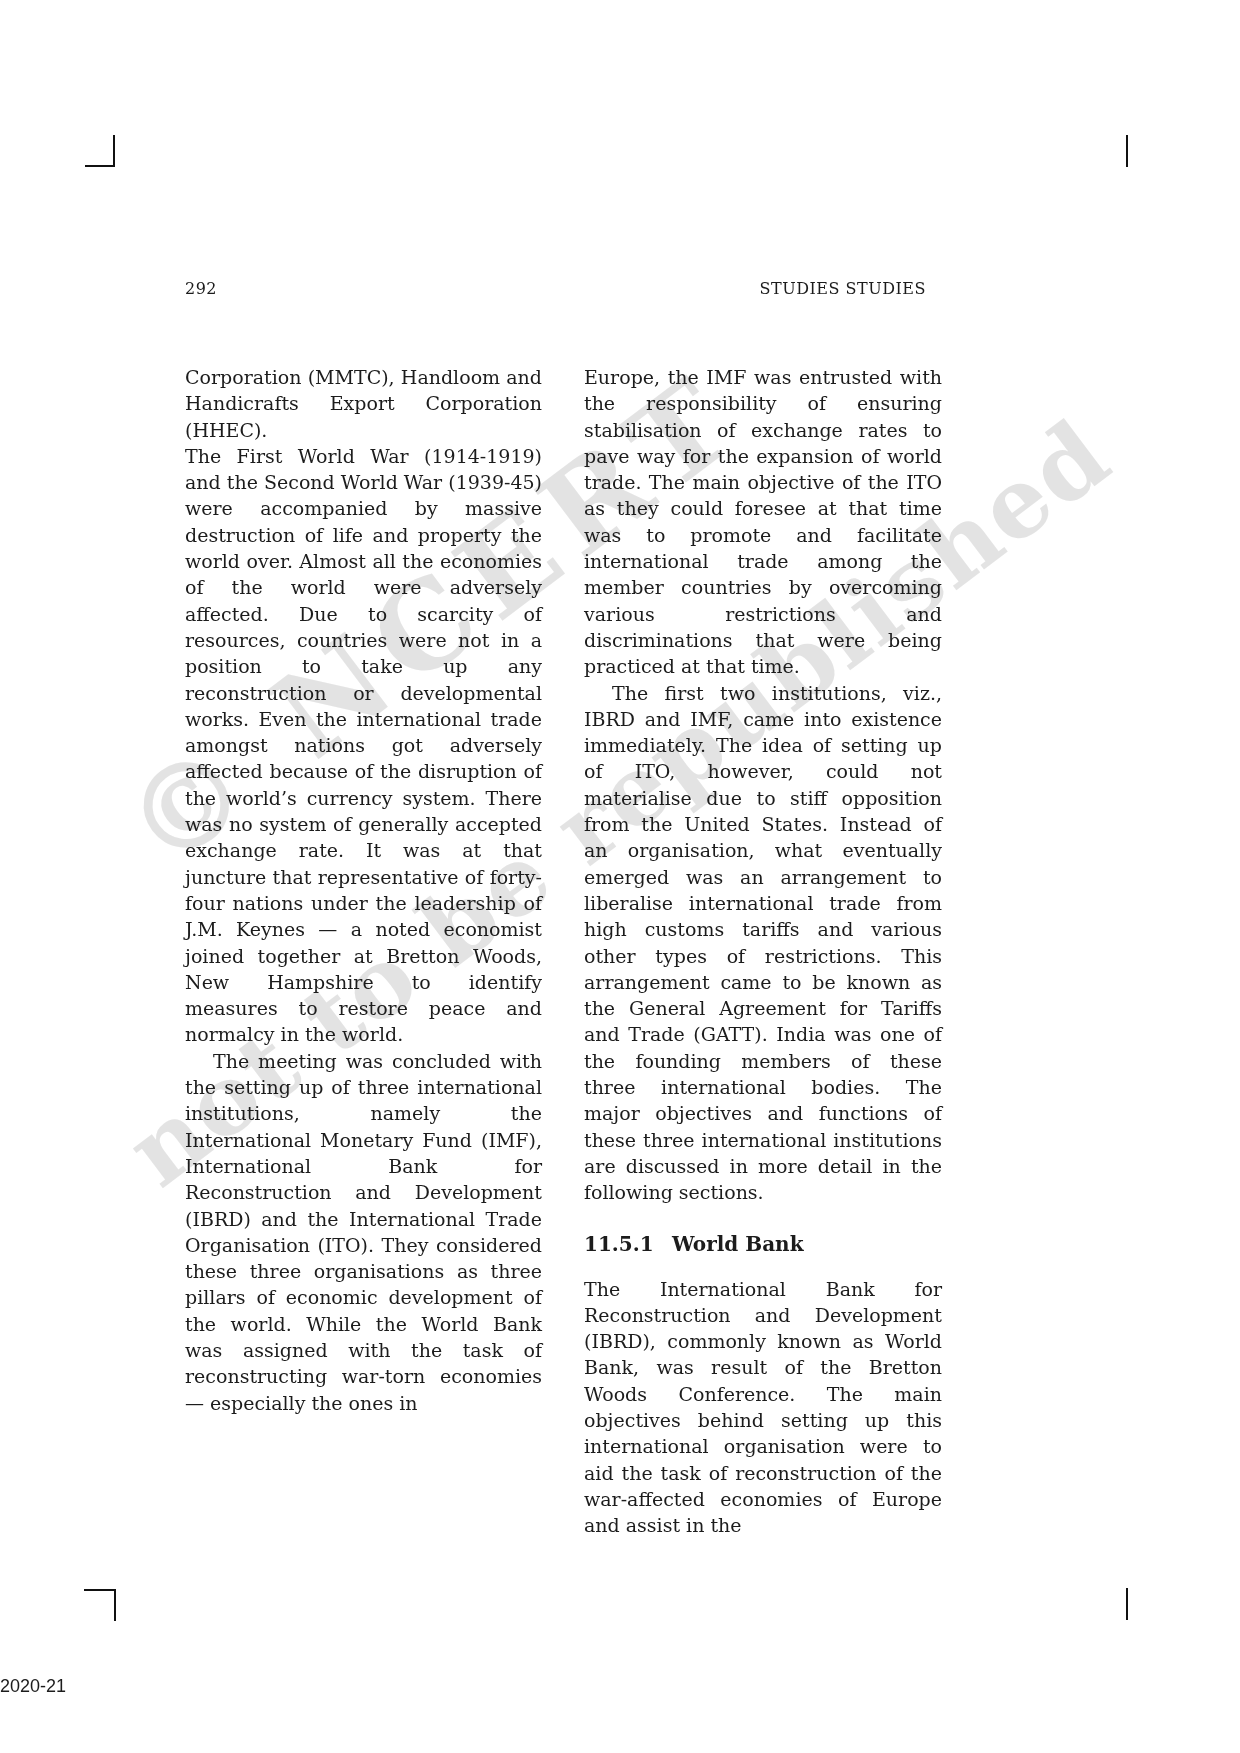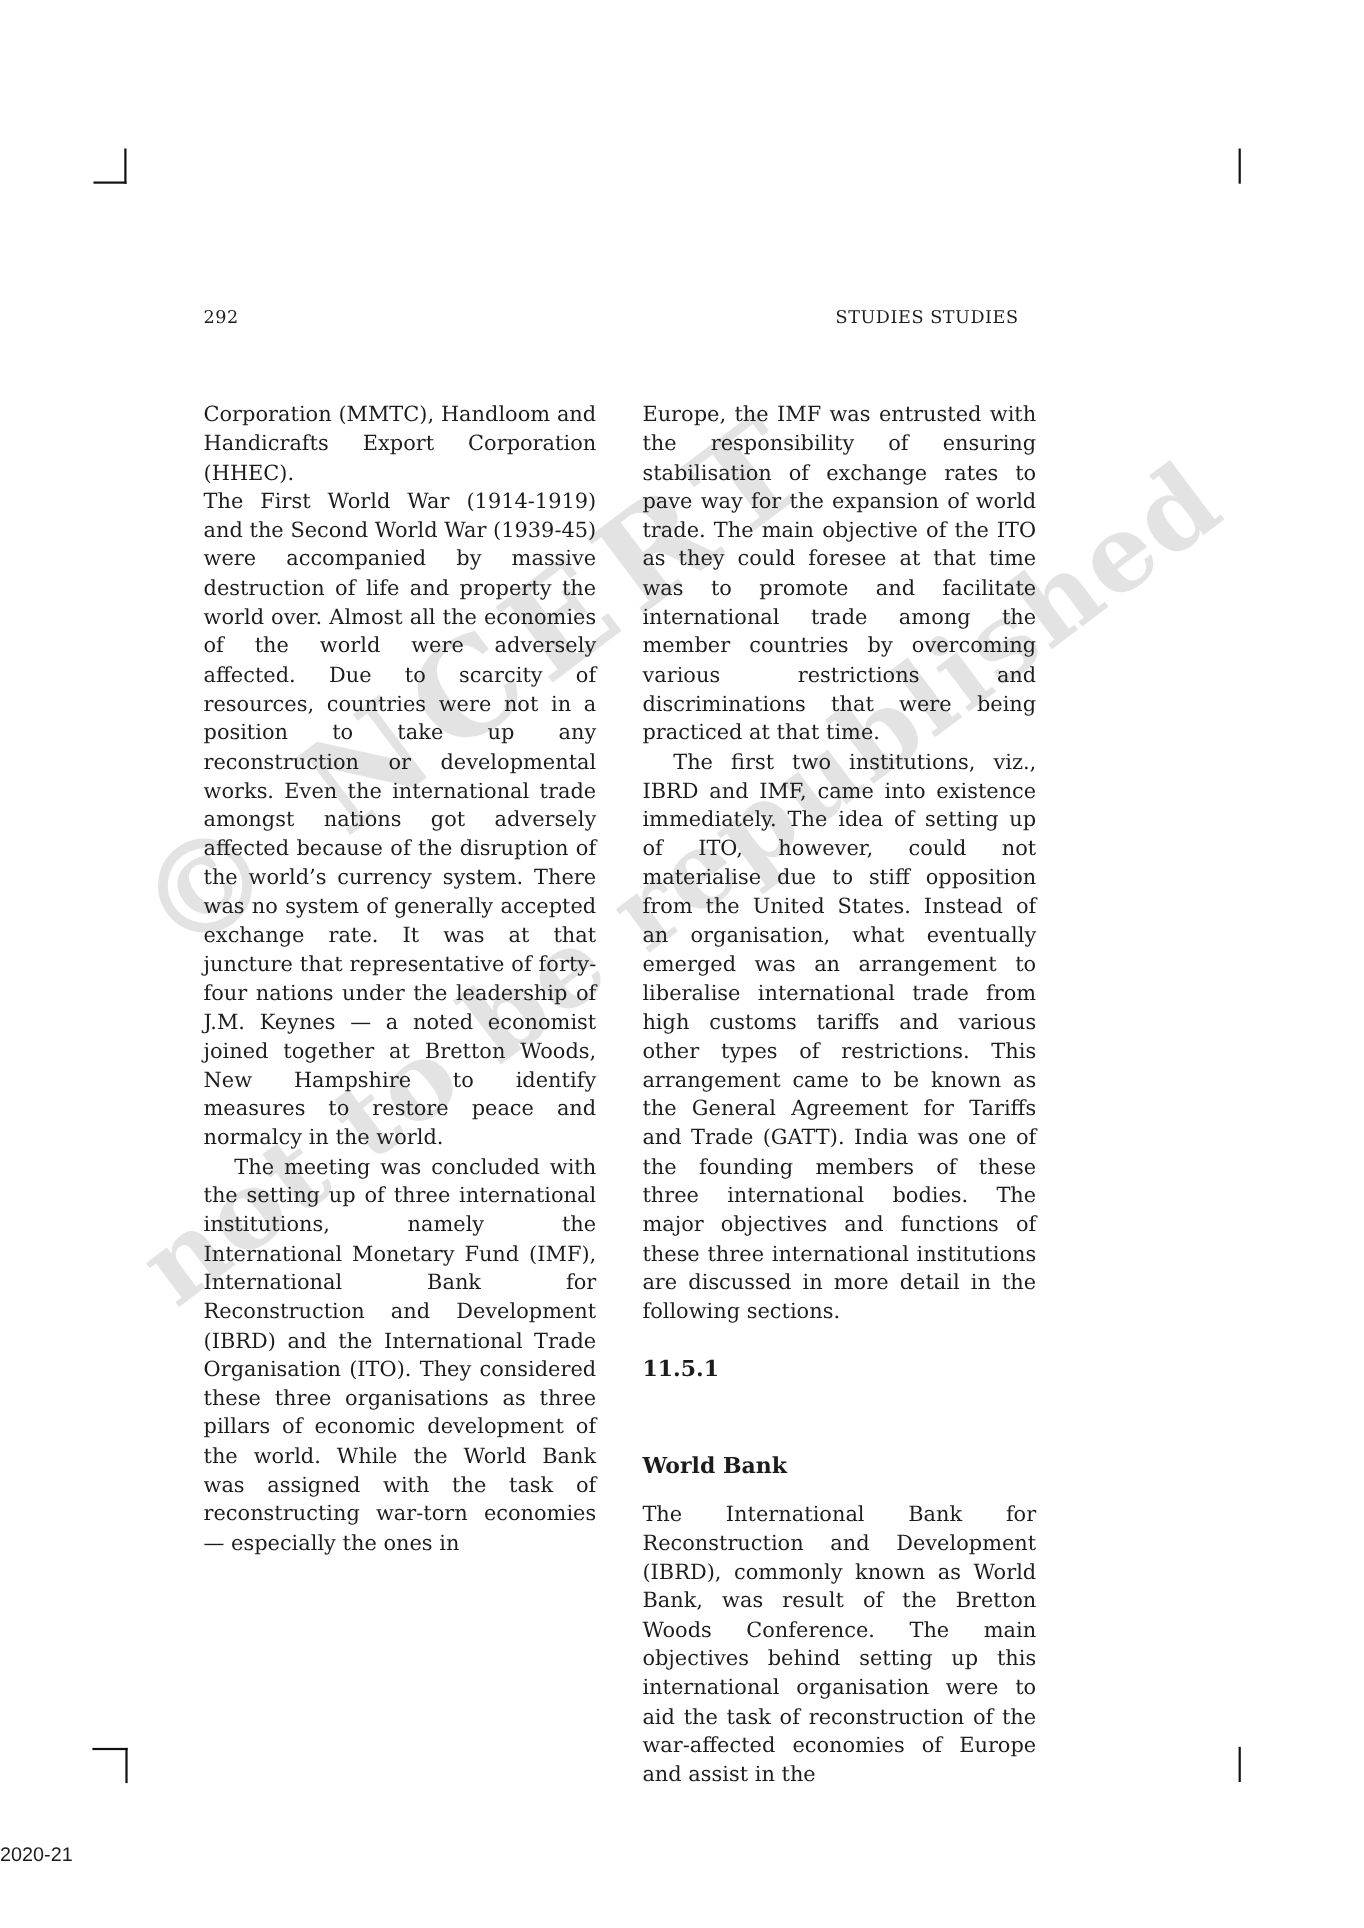--- a/index.html
+++ b/index.html
@@ -48,21 +48,21 @@
     font-weight:bold;font-size:20px;line-height:27px;
   }
   .sec-num{width:80px;flex:0 0 80px;}
   .sec-title{flex:1;font-variant:small-caps;letter-spacing:0.6px;}
   .sec-title .jline{text-align:justify;text-align-last:justify;}
   .sec-title .lline{text-align:left;}
 
   
   .subsec-head{
     display:flex;margin:26px 0 20px 0;
-    font-weight:bold;font-size:20px;line-height:24px;flex-direction:column;
+    font-weight:bold;font-size:20px;line-height:24px;
   }
   .subsec-num{width:88px;flex:0 0 88px;}
 
   
   .footer{
     position:absolute;left:0;top:1676px;width:1240px;
     font-family:"Liberation Sans","DejaVu Sans",sans-serif;
     font-size:18px;color:#1c1c1c;
   }
 </style>

